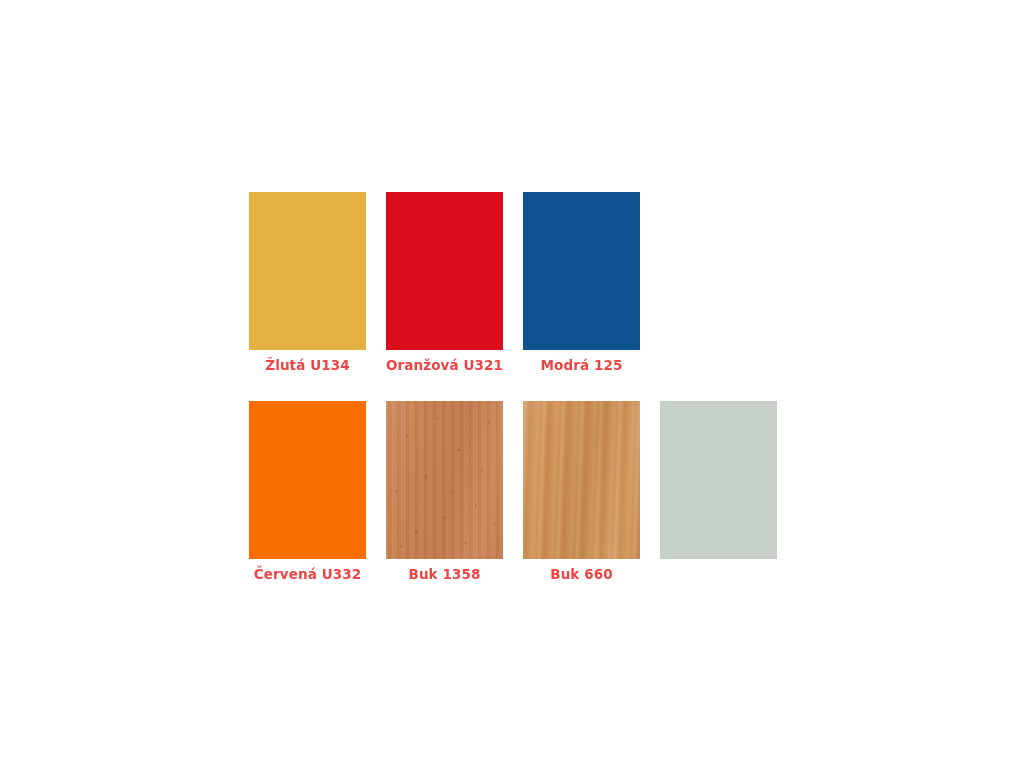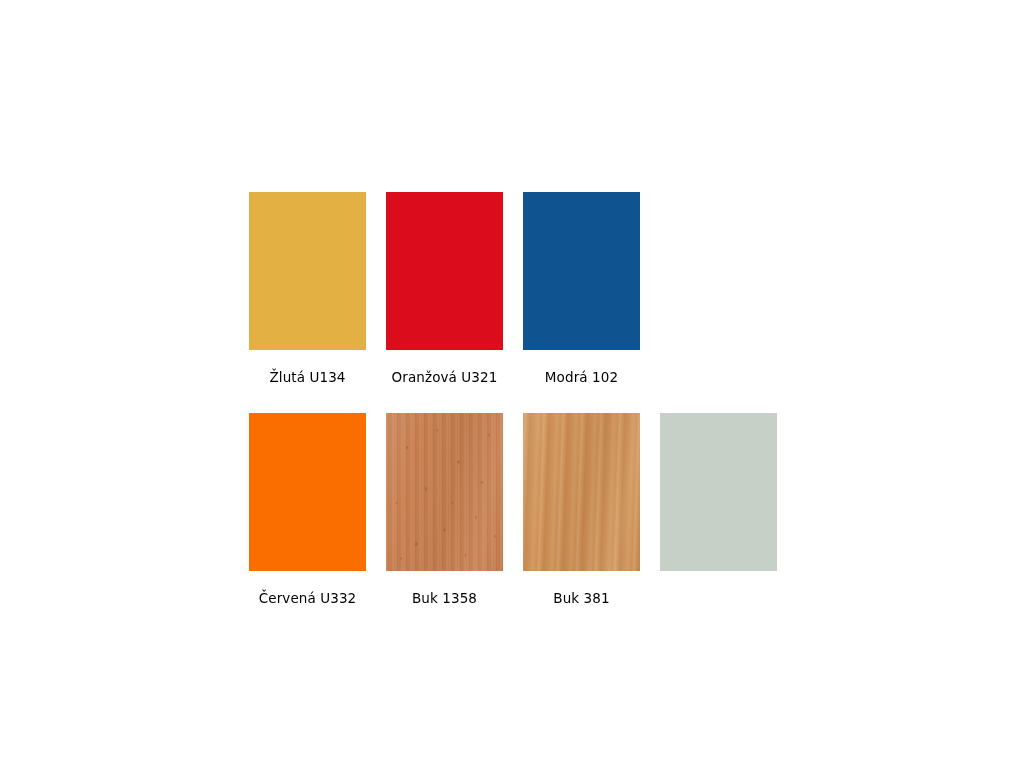--- a/index.html
+++ b/index.html
@@ -50,24 +50,24 @@
 
   .swatch-chip {
     width: 117px;
     height: 158px;
     display: block;
     position: relative;
     overflow: hidden;
   }
 
   .swatch-label {
-    margin-top: 20px;
+    margin-top: 8px;
     font-size: 13.5px;
-    font-weight: normal;
-    color: #000000;
+    font-weight: bold;
+    color: #ef4444;
     letter-spacing: 0.1px;
     white-space: nowrap;
     text-align: center;
     line-height: 15px;
     height: 15px;
   }
 
   
   .wood-base {
     position: absolute;
@@ -147,21 +147,21 @@
         <div class="swatch-label">Žlutá U134</div>
       </div>
 
       <div class="swatch-cell">
         <div class="swatch-chip" style="background: rgb(219, 12, 27);"></div>
         <div class="swatch-label">Oranžová U321</div>
       </div>
 
       <div class="swatch-cell">
         <div class="swatch-chip" style="background: rgb(15, 84, 145);"></div>
-        <div class="swatch-label">Modrá 102</div>
+        <div class="swatch-label">Modrá 125</div>
       </div>
 
 
     </div>
 
     <div class="swatch-row">
 
       <div class="swatch-cell">
         <div class="swatch-chip" style="background: rgb(250, 110, 0);"></div>
         <div class="swatch-label">Červená U332</div>
@@ -176,21 +176,21 @@
         </div>
         <div class="swatch-label">Buk 1358</div>
       </div>
 
       <div class="swatch-cell">
         <div class="swatch-chip">
           <span class="wood-base" style="background: rgb(207, 146, 87);"></span>
           <span class="wood-grain-vert-coarse"></span>
           <span class="wood-shade"></span>
         </div>
-        <div class="swatch-label">Buk 381</div>
+        <div class="swatch-label">Buk 660</div>
       </div>
 
       <div class="swatch-cell">
         <div class="swatch-chip" style="background: rgb(198, 208, 198);"></div>
         <div class="swatch-label"></div>
       </div>
 
     </div>
 
   </div>

